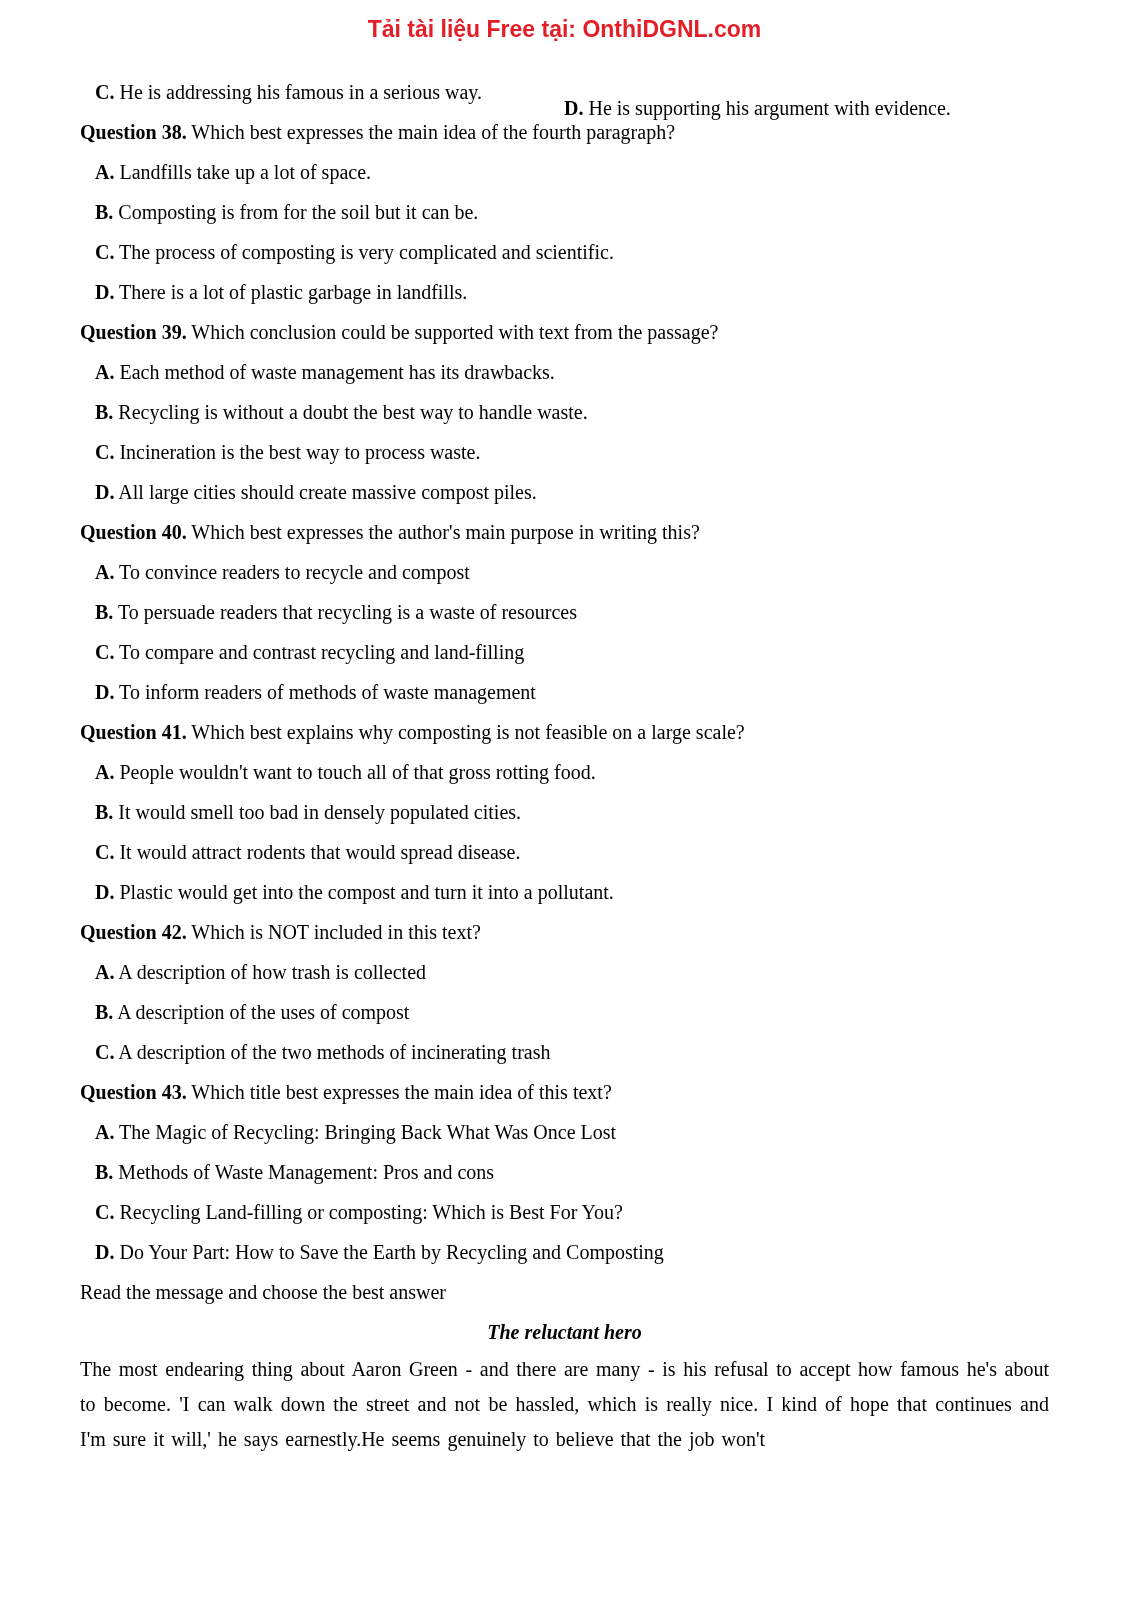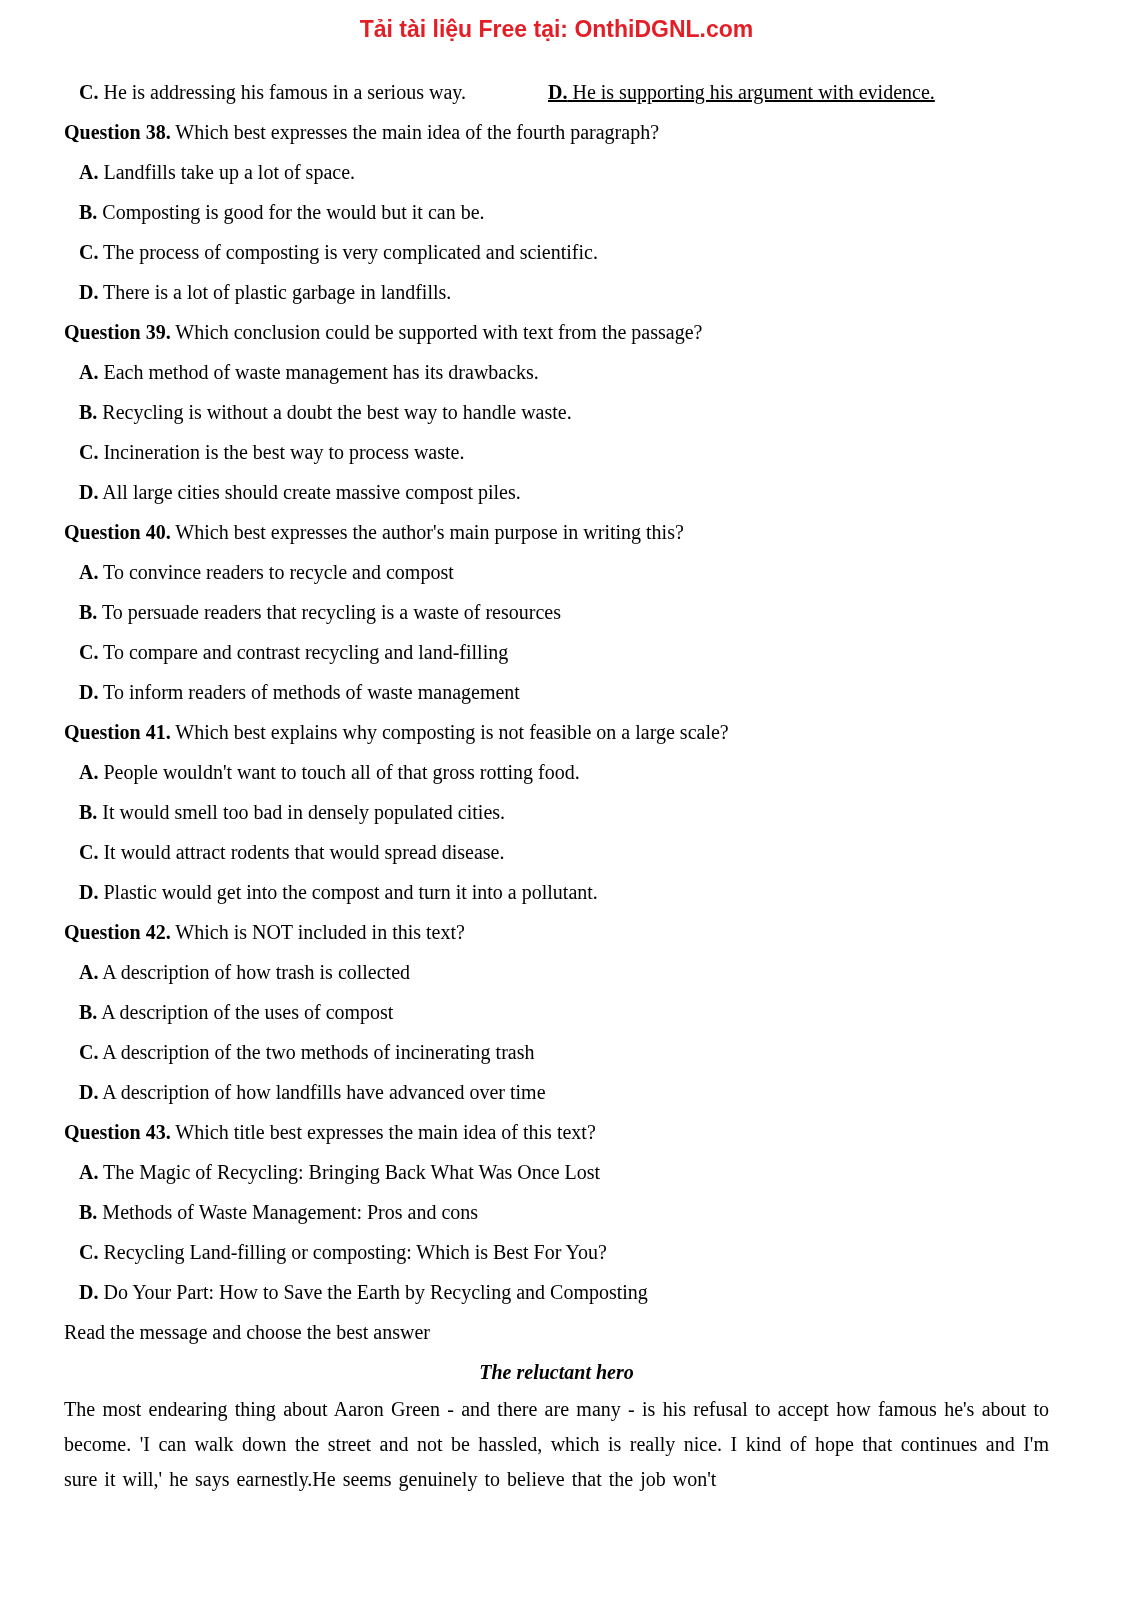--- a/index.html
+++ b/index.html
@@ -7,42 +7,41 @@
   body {
     font-family: "Liberation Serif", "DejaVu Serif", serif;
     color: #000000;
     font-size: 20px;
   }
   .page {
     width: 1131px;
     min-height: 1600px;
     margin: 0 auto;
     background: #ffffff;
-    padding: 14px 82px 40px 64px;
+    padding: 14px 82px 40px 80px;
     position: relative;
   }
   .header {
     font-family: "Liberation Sans", "DejaVu Sans", sans-serif;
     font-weight: bold;
     font-size: 23px;
     text-align: center;
     line-height: 30px;
     margin-bottom: 28px;
   }
   .leftover-row {
     position: relative;
     line-height: 40px;
     padding-left: 15px;
   }
   .leftover-d {
     position: absolute;
     left: 484px;
-    top: 0;
+    top: 16px;
     white-space: nowrap;
-    text-decoration: underline;
   }
   .question-stem {
     line-height: 40px;
   }
   .option-row {
     line-height: 40px;
     padding-left: 15px;
   }
   b { font-weight: bold; }
   .section-instruction {
@@ -67,21 +66,21 @@
 <div class="page">
 
   <div class="header" style="color: rgb(228, 30, 38);">Tải tài liệu Free tại: OnthiDGNL.com</div>
 
   <div class="leftover-row" id="leftover-row"><span class="leftover-c"><b>C.</b><span> He is addressing his famous in a serious way.</span></span><span class="leftover-d"><b>D.</b><span> He is supporting his argument with evidence.</span></span></div>
 
   <div id="questions-container">
       <div class="question-block">
         <div class="question-stem"><b>Question 38.</b><span> Which best expresses the main idea of the fourth paragraph?</span></div>
         <div class="option-row"><b>A.</b><span> Landfills take up a lot of space.</span></div>
-        <div class="option-row"><b>B.</b><span> Composting is good for the would but it can be.</span></div>
+        <div class="option-row"><b>B.</b><span> Composting is from for the soil but it can be.</span></div>
         <div class="option-row"><b>C.</b><span> The process of composting is very complicated and scientific.</span></div>
         <div class="option-row"><b>D.</b><span> There is a lot of plastic garbage in landfills.</span></div>
       </div>
       <div class="question-block">
         <div class="question-stem"><b>Question 39.</b><span> Which conclusion could be supported with text from the passage?</span></div>
         <div class="option-row"><b>A.</b><span> Each method of waste management has its drawbacks.</span></div>
         <div class="option-row"><b>B.</b><span> Recycling is without a doubt the best way to handle waste.</span></div>
         <div class="option-row"><b>C.</b><span> Incineration is the best way to process waste.</span></div>
         <div class="option-row"><b>D.</b><span> All large cities should create massive compost piles.</span></div>
       </div>
@@ -97,21 +96,20 @@
         <div class="option-row"><b>A.</b><span> People wouldn't want to touch all of that gross rotting food.</span></div>
         <div class="option-row"><b>B.</b><span> It would smell too bad in densely populated cities.</span></div>
         <div class="option-row"><b>C.</b><span> It would attract rodents that would spread disease.</span></div>
         <div class="option-row"><b>D.</b><span> Plastic would get into the compost and turn it into a pollutant.</span></div>
       </div>
       <div class="question-block">
         <div class="question-stem"><b>Question 42.</b><span> Which is NOT included in this text?</span></div>
         <div class="option-row"><b>A.</b><span> A description of how trash is collected</span></div>
         <div class="option-row"><b>B.</b><span> A description of the uses of compost</span></div>
         <div class="option-row"><b>C.</b><span> A description of the two methods of incinerating trash</span></div>
-        <div class="option-row"><b>D.</b><span> A description of how landfills have advanced over time</span></div>
       </div>
       <div class="question-block">
         <div class="question-stem"><b>Question 43.</b><span> Which title best expresses the main idea of this text?</span></div>
         <div class="option-row"><b>A.</b><span> The Magic of Recycling: Bringing Back What Was Once Lost</span></div>
         <div class="option-row"><b>B.</b><span> Methods of Waste Management: Pros and cons</span></div>
         <div class="option-row"><b>C.</b><span> Recycling Land-filling or composting: Which is Best For You?</span></div>
         <div class="option-row"><b>D.</b><span> Do Your Part: How to Save the Earth by Recycling and Composting</span></div>
       </div>
     </div>
 

